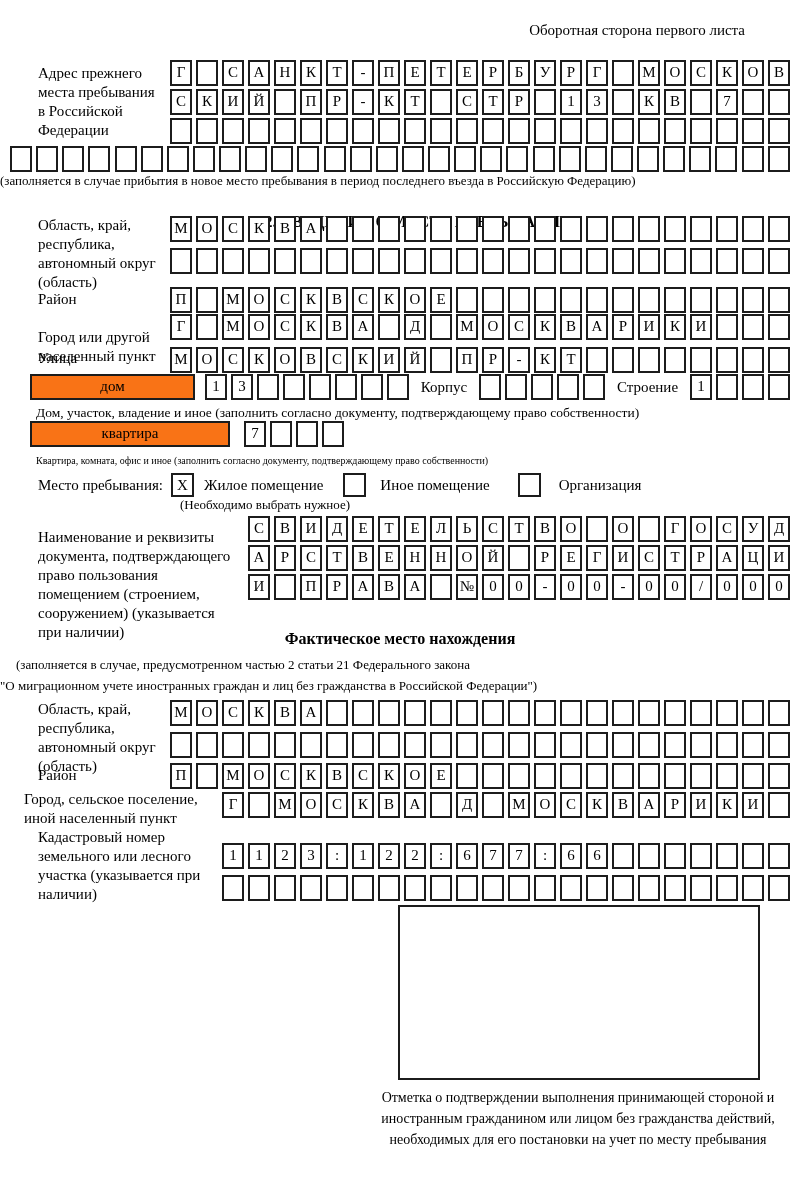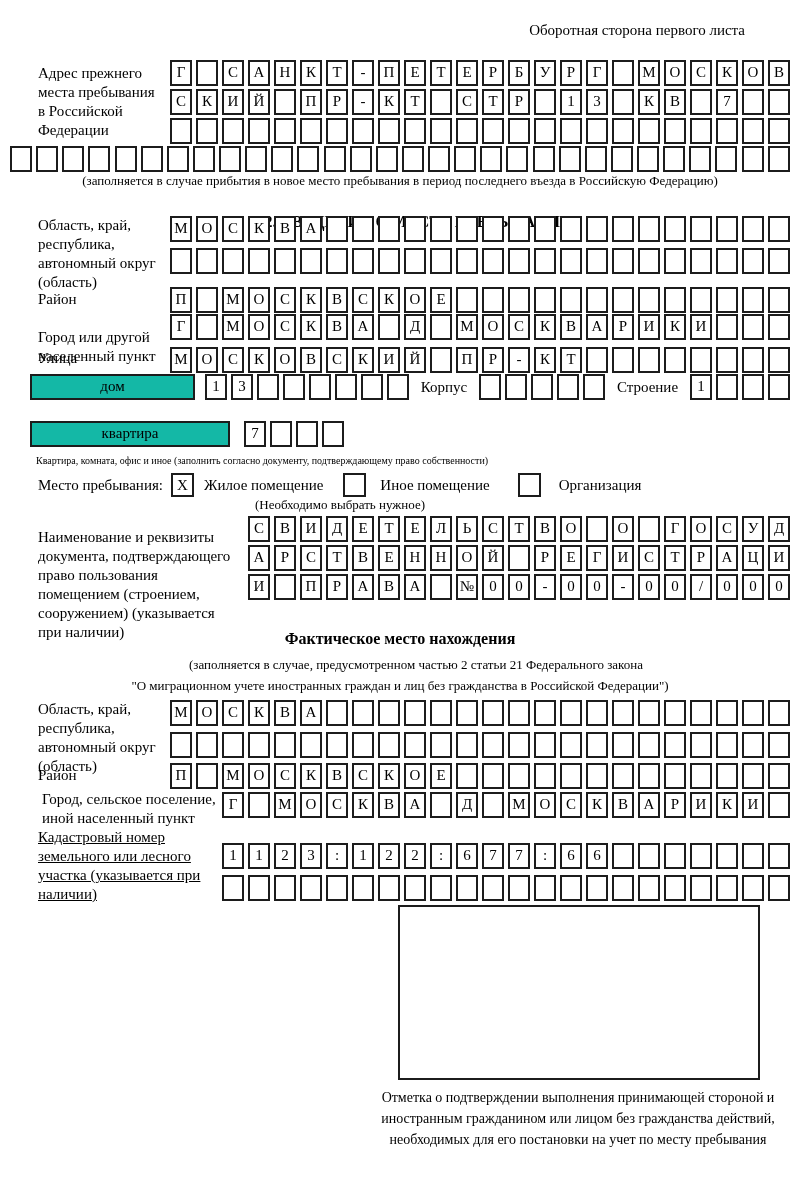--- a/index.html
+++ b/index.html
@@ -5,34 +5,34 @@
   * { margin:0; padding:0; box-sizing:border-box; }
   html,body { background:#e9e9e9; }
   body { font-family:"Liberation Serif", serif; color:#000; }
   .page {
     position:relative; width:800px; height:1180px; background:#fff;
     overflow:hidden;
   }
   .abs { position:absolute; }
   .label { font-size:15px; line-height:19px; }
   .note { font-size:13px; line-height:18px; }
-  .center { text-align:center; }
+  .center { text-align:left; }
   .title { font-size:16px; font-weight:bold; text-align:center; }
   .rows { display:flex; flex-direction:column; }
   .rows.g3 { gap:3px; }
   .rows.g6 { gap:6px; }
   .cell-row { display:flex; gap:4px; justify-content:flex-end; }
   .cell-row.spread { justify-content:space-between; gap:0; }
   .cell {
     width:22px; height:26px; border:2px solid #1c1c1c; background:#fff;
     font-size:15px; line-height:21px; text-align:center; display:inline-block;
   }
   .wide-box {
     height:26px; border:2px solid #1c1c1c; font-size:15px; line-height:21px;
-    text-align:center; background:#14b8a6;
+    text-align:center; background:#f97316;
   }
   .house-row { display:flex; align-items:center; justify-content:space-between; }
   .inline-label { font-size:15px; white-space:nowrap; padding:0 2px; }
   .apt-row { display:flex; align-items:center; gap:14px; }
   .stay-row { display:flex; align-items:center; font-size:15px; }
   .checkbox {
     width:23px; height:24px; border:2px solid #1c1c1c; display:inline-block;
     font-size:15px; line-height:20px; text-align:center; background:#fff;
   }
   .stamp-box { border:2px solid #1c1c1c; background:#fff; }
@@ -61,23 +61,23 @@
   .pos-stay-note    { top:496px; left:180px; width:320px; }
   .pos-doc-label    { top:528px; left:38px;  width:200px; }
   .pos-doc-grids    { top:516px; right:10px; }
   .pos-fact-title   { top:630px; left:0;     width:100%; }
   .pos-fact-note1   { top:656px; left:16px;     width:100%; }
   .pos-fact-note2   { top:677px; left:0;     width:100%; }
   .pos-fregion-label{ top:700px; left:38px;  width:150px; }
   .pos-fregion-grids{ top:700px; right:10px; }
   .pos-fdistr-label { top:766px; left:38px; }
   .pos-fdistr-row   { top:763px; right:10px; }
-  .pos-fcity-label  { top:790px; left:42px;  width:185px; }
+  .pos-fcity-label  { top:790px; left:24px;  width:185px; }
   .pos-fcity-row    { top:792px; right:10px; }
-  .pos-cad-label    { top:828px; left:38px;  width:170px;text-decoration:underline; }
+  .pos-cad-label    { top:828px; left:38px;  width:170px; }
   .pos-cad-grids    { top:843px; right:10px; }
   .pos-stamp-box    { top:905px; left:398px; width:362px; height:175px; }
   .pos-stamp-cap    { top:1087px; left:368px; width:420px; }
 
   .mark-box { margin:0 10px 0 8px; }
   .opt-gap1 { margin:0 14px 0 20px; }
   .opt-gap2 { margin:0 18px 0 28px; }
 </style>
 </head>
 <body>
@@ -364,20 +364,21 @@
         <span class="cell"></span>
       </div>
     <span class="inline-label">Строение</span>
     <div class="cell-row">
         <span class="cell">1</span>
         <span class="cell"></span>
         <span class="cell"></span>
         <span class="cell"></span>
       </div>
   </div>
+  <div class="abs note pos-house-note">Дом, участок, владение и иное (заполнить согласно документу, подтверждающему право собственности)</div>
 
   <div class="abs apt-row pos-apt-row">
     <div class="wide-box" style="width:200px;">квартира</div>
     <div class="cell-row">
         <span class="cell">7</span>
         <span class="cell"></span>
         <span class="cell"></span>
         <span class="cell"></span>
       </div>
   </div>

